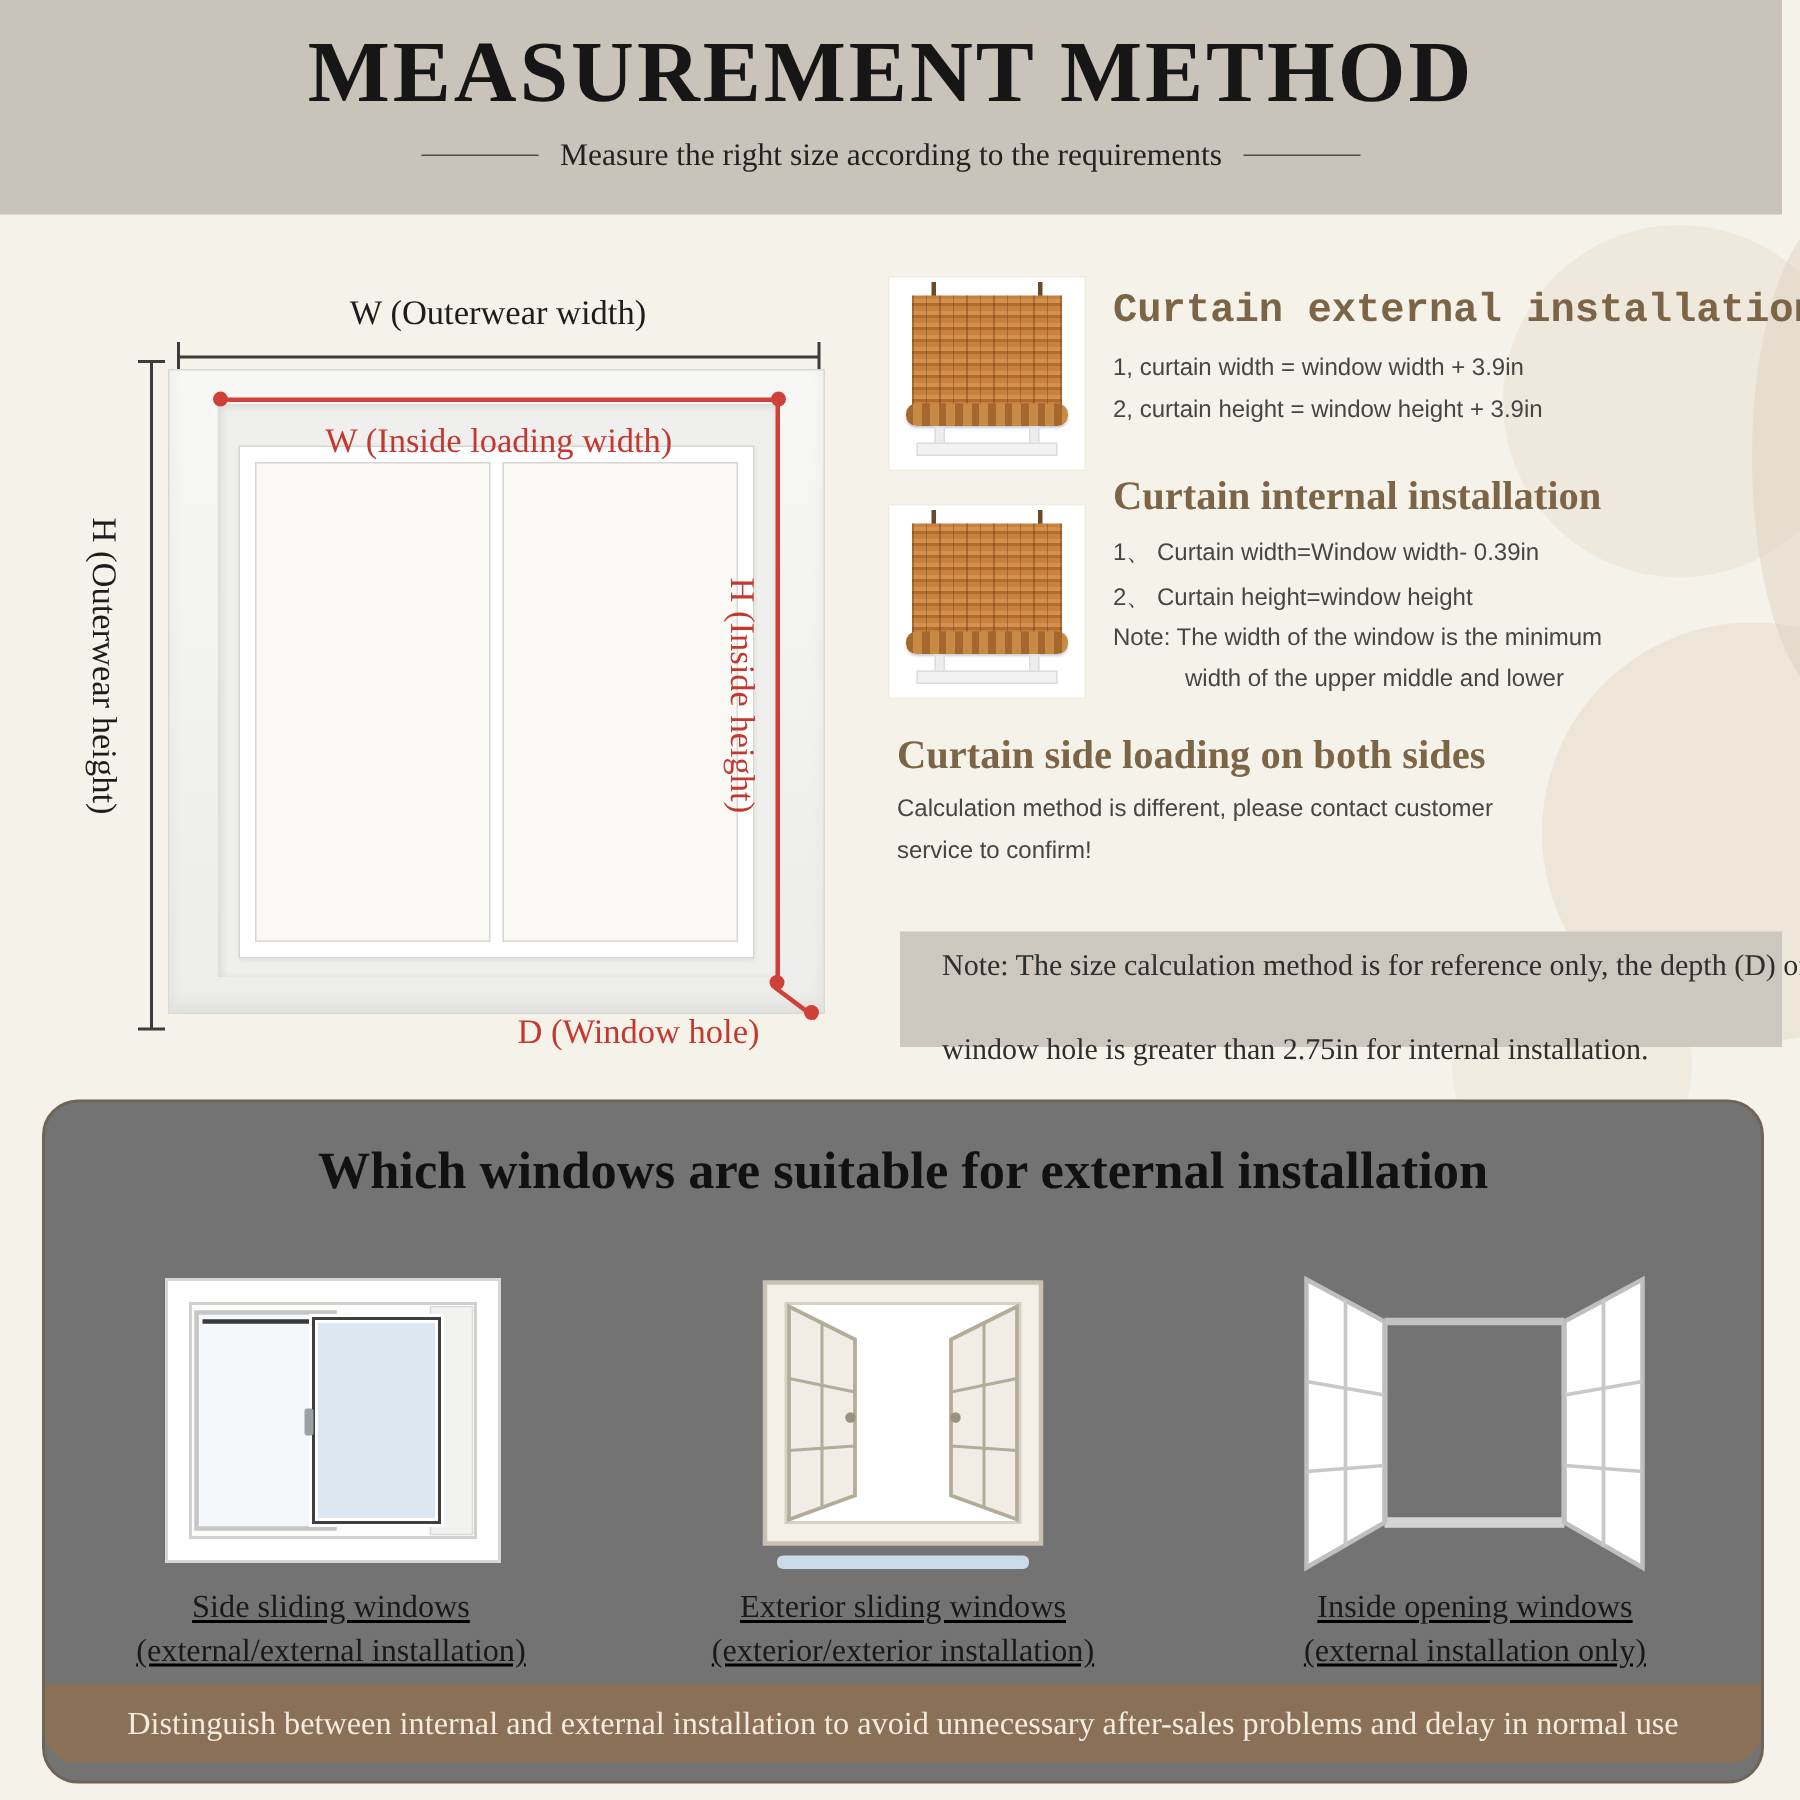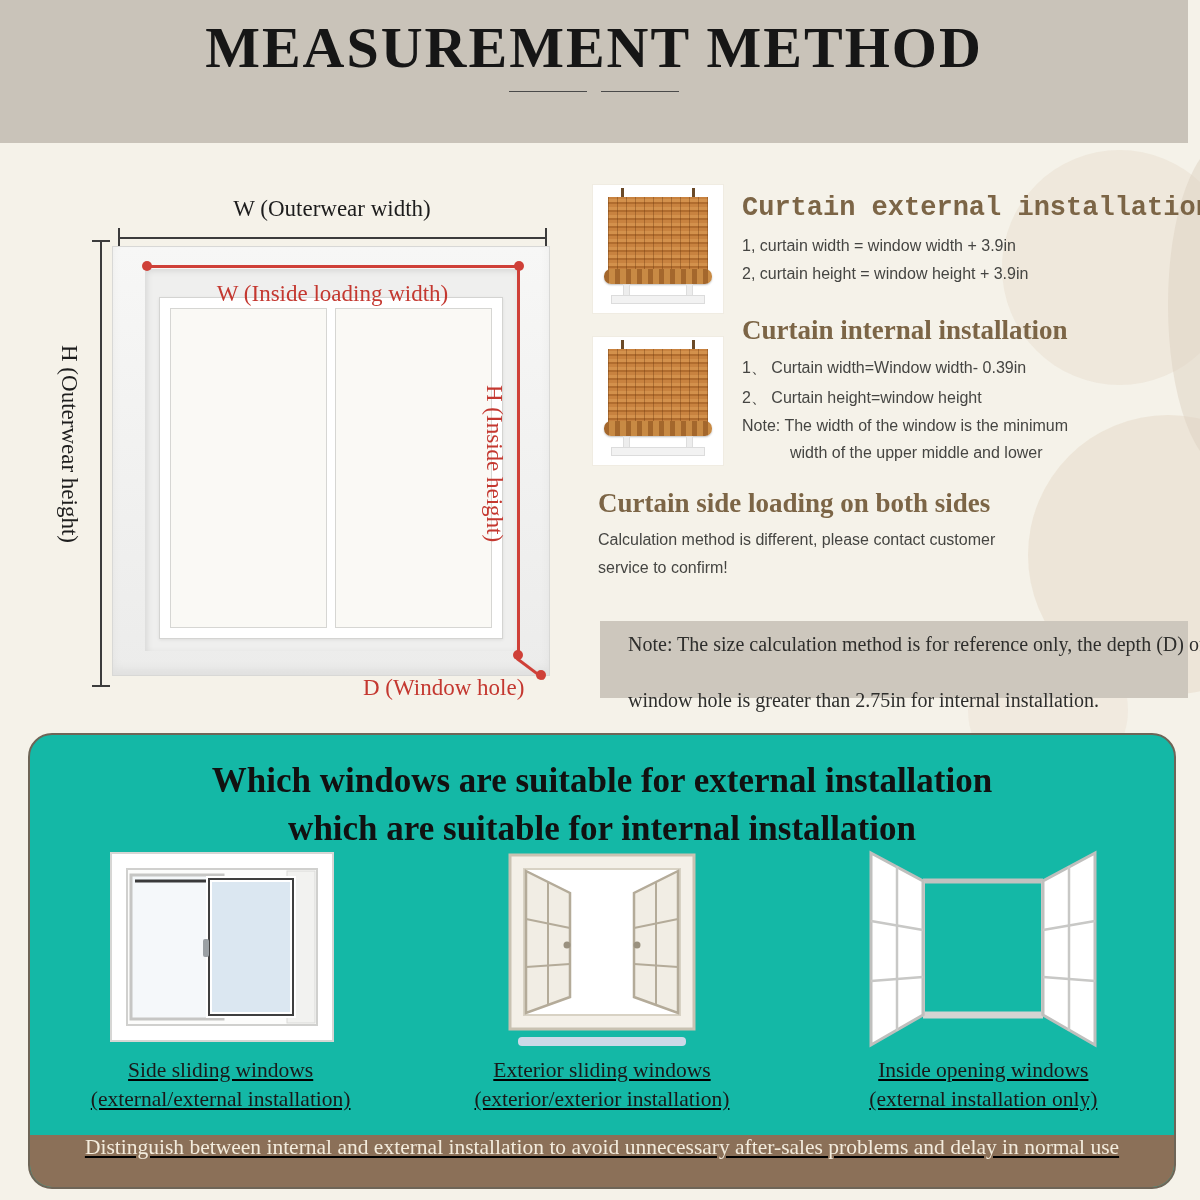--- a/index.html
+++ b/index.html
@@ -56,44 +56,45 @@
       repeating-linear-gradient(0deg,#c8823f 0 3px,#b06c2e 3px 5px,#d3914c 5px 8px);}
   .blind-roll{position:absolute;left:11px;right:11px;top:84px;height:15px;border-radius:7px;
     background:repeating-linear-gradient(90deg,#a4672c 0 5px,#c88a44 5px 11px);
     box-shadow:0 1px 2px rgba(0,0,0,.25);}
   .blind-sill{position:absolute;left:18px;right:18px;top:110px;height:7px;background:#f2f2f2;
     border:1px solid #dcdcdc;}
   .blind-leg{position:absolute;top:99px;width:5px;height:12px;background:#ededed;border:1px solid #ddd;}
   .note-box{position:absolute;left:600px;top:621px;width:588px;height:77px;background:#cdc7bd;}
   .note-box .nline{position:absolute;left:28px;font-size:20px;color:#2e2e2c;white-space:nowrap;}
   
-  .panel{position:absolute;left:28px;top:733px;width:1144px;height:452px;background:#14b8a6;
+  .panel{position:absolute;left:28px;top:733px;width:1144px;height:452px;background:#737373;
     border:2px solid #6e6557;border-radius:24px;z-index:1;overflow:hidden;}
   .panel-h{margin:0;text-align:center;font-size:35px;font-weight:bold;color:#111;}
   .panel-h.h1{margin-top:26px;}
   .panel-h.h2{margin-top:8px;}
   .win-row{position:absolute;left:0;top:112px;width:100%;display:flex;justify-content:space-around;text-decoration:underline;}
   .win-item{width:340px;text-align:center;}
   .caption{font-size:21.5px;color:#191919;line-height:29px;}
-  .footer-bar{position:absolute;left:0;bottom:0;width:100%;height:52px;background:#8b7058;
-    border-radius:0 0 20px 20px;display:flex;justify-content:center;text-decoration:underline;}
+  .footer-bar{position:absolute;left:0;bottom:12px;width:100%;height:52px;background:#8b7058;
+    border-radius:0 0 20px 20px;display:flex;align-items:center;justify-content:center;}
   .footer-bar span{color:#f3ecdd;font-size:21.5px;white-space:nowrap;}
 </style>
 </head>
 <body>
 
 <div class="deco c1"></div>
 <div class="deco c2"></div>
 <div class="deco c3"></div>
 <div class="deco c4"></div>
 
 <div class="header">
   <h1 class="title">MEASUREMENT METHOD</h1>
   <div class="subtitle-row">
     <div class="dash"></div>
+    <div class="subtitle">Measure the right size according to the requirements</div>
     <div class="dash"></div>
   </div>
 </div>
 
 <div class="layer">
 
   <div class="dim dim-h" style="left:118px;top:237px;width:428px;"></div>
   <div class="tick-v" style="left:118px;top:228px;"></div>
   <div class="tick-v" style="left:545px;top:228px;"></div>
   <div class="lbl center" style="left:118px;top:196px;width:428px;">W  (Outerwear width)</div>
@@ -115,21 +116,21 @@
   <div class="reddot" style="left:142px;top:261px;"></div>
   <div class="reddot" style="left:514px;top:261px;"></div>
   <div class="lbl red center" style="left:146px;top:281px;width:373px;">W  (Inside loading width)</div>
 
   <div class="redline" style="left:517px;top:266px;width:2.6px;height:390px;"></div>
   <div class="reddot" style="left:513px;top:650px;"></div>
   <div class="lbl red vert" style="left:481px;top:385px;">H  (Inside height)</div>
 
   <div class="redline" style="left:517px;top:657px;width:34px;height:2.6px;transform:rotate(37deg);transform-origin:left center;"></div>
   <div class="reddot" style="left:536px;top:670px;"></div>
-  <div class="lbl red" style="left:363px;top:675px;">D  (Window hole)</div>
+  <div class="lbl red" style="left:345px;top:675px;">D  (Window hole)</div>
 
   <div class="blind-card" style="left:593px;top:185px;">
     <div class="blind-hook" style="left:28px;"></div>
     <div class="blind-hook" style="right:28px;"></div>
     <div class="blind-body"></div>
     <div class="blind-roll"></div>
     <div class="blind-leg" style="left:30px;"></div>
     <div class="blind-leg" style="right:30px;"></div>
     <div class="blind-sill"></div>
   </div>
@@ -156,21 +157,20 @@
   <div class="sec-line" style="left:598px;top:531px;">Calculation method is different, please contact customer</div>
   <div class="sec-line" style="left:598px;top:559px;">service to confirm!</div>
 
   <div class="note-box">
     <div class="nline" style="top:12px;">Note: The size calculation method is for reference only, the depth (D) of the</div>
     <div class="nline" style="top:58px;margin-top:10px;">window hole is greater than 2.75in for internal installation.</div>
   </div>
 
   <div class="panel">
     <h2 class="panel-h h1">Which windows are suitable for external installation</h2>
-    <h2 class="panel-h h2">which are suitable for internal installation</h2>
 
     <div class="win-row">
 
       <div class="win-item">
         <svg width="280" height="205" viewBox="0 0 280 205">
           <rect x="30" y="6" width="222" height="188" fill="#ffffff" stroke="#d6d6d4" stroke-width="2"></rect>
           <rect x="46" y="22" width="190" height="156" fill="#fcfcfb" stroke="#d0d0ce" stroke-width="2"></rect>
           <rect x="206" y="24" width="28" height="152" fill="#f2f2f0" stroke="#dadad8" stroke-width="1"></rect>
           <rect x="50" y="28" width="92" height="144" fill="#f5f8fa" stroke="#c6c6c4" stroke-width="3"></rect>
           <line x1="54" y1="34" x2="138" y2="34" stroke="#3a3a3a" stroke-width="3"></line>

